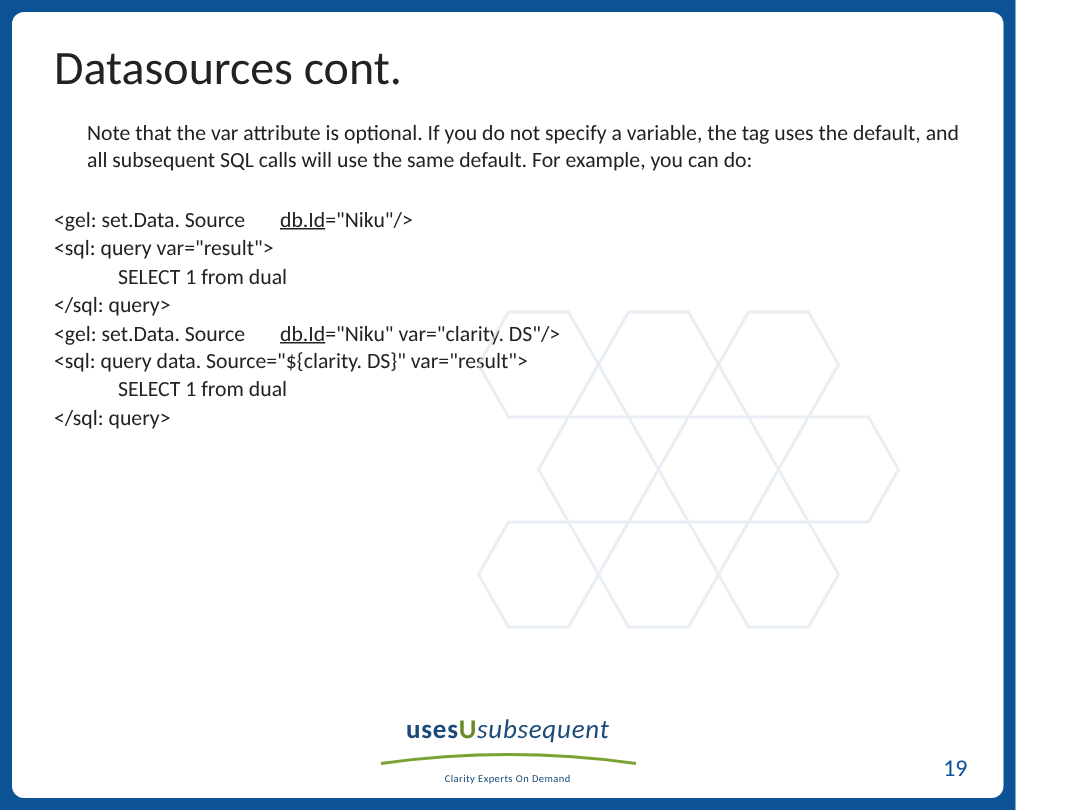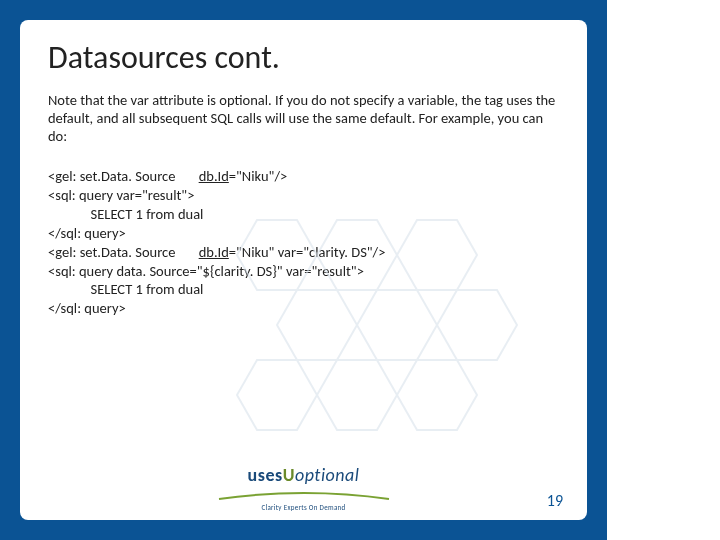--- a/index.html
+++ b/index.html
@@ -1,20 +1,20 @@
 <!DOCTYPE html>
 <html><head>
 <meta charset="utf-8">
 <style>
   * { box-sizing: border-box; margin: 0; padding: 0; }
   html, body { width: 720px; height: 540px; font-family: Calibri, Arial, sans-serif; }
-  .outer { width: 607px; height: 540px; background: #0b5394; padding: 20px; }
+  .outer { width: 677px; height: 540px; background: #0b5394; padding: 8px; }
   .inner { width: 100%; height: 100%; background: #fff; border-radius: 8px; position: relative; padding: 18px 28px 14px 28px; overflow: hidden; }
   .title { font-size: 32px; color: #222; margin-bottom: 14px; font-weight: 400; }
-  .note { font-size: 14.5px; color: #222; line-height: 1.25; margin-bottom: 22px; }
+  .note { font-size: 14.5px; color: #222; line-height: 1.25; margin-bottom: 22px; margin-left: 22px; }
   .code { font-size: 14.5px; color: #222; line-height: 1.3; white-space: pre; font-family: Calibri, Arial, sans-serif; }
   .code .u { text-decoration: underline; margin-left: 20px; }
   .or { font-size: 14.5px; margin: 18px 0; }
   .hex-bg { position: absolute; right: 10px; top: 160px; width: 380px; height: 300px; opacity: 0.55; pointer-events: none; }
   .footer { position: absolute; bottom: 6px; left: 0; right: 0; text-align: center; }
   .logo-wrap { display: inline-block; }
   .rego { font-size: 18px; color: #1a4a7a; font-weight: 700; letter-spacing: 0.5px; }
   .rego .u1 { color: #6a8a2a; font-weight: 700; }
   .rego .u2 { color: #1a4a7a; font-weight: 400; font-style: italic; }
   .tagline { font-size: 7px; color: #1a4a7a; letter-spacing: 0.3px; margin-top: -2px; }
@@ -52,21 +52,21 @@
 
 
     <div class="code"><span>&lt;gel: set.Data. Source </span><span class="u">db.Id</span><span>="Niku" var="clarity. DS"/&gt;</span>
 <span>&lt;sql: query data. Source="${clarity. DS}" var="result"&gt;</span>
 <span>             SELECT 1 from dual</span>
 <span>&lt;/sql: query&gt;</span></div>
 
     <div class="footer">
       <div class="logo-wrap">
         <div class="rego">
-          <span>uses</span><span class="u1">U</span><span class="u2">optional</span>
+          <span>uses</span><span class="u1">U</span><span class="u2">subsequent</span>
         </div>
         <svg class="swoosh" viewBox="0 0 180 10">
           <path d="M5,8 Q90,-4 175,8" stroke="#7aa233" stroke-width="2" fill="none"></path>
         </svg>
         <div class="tagline">Clarity Experts On Demand</div>
       </div>
     </div>
 
     <div class="pagenum">19</div>
 

